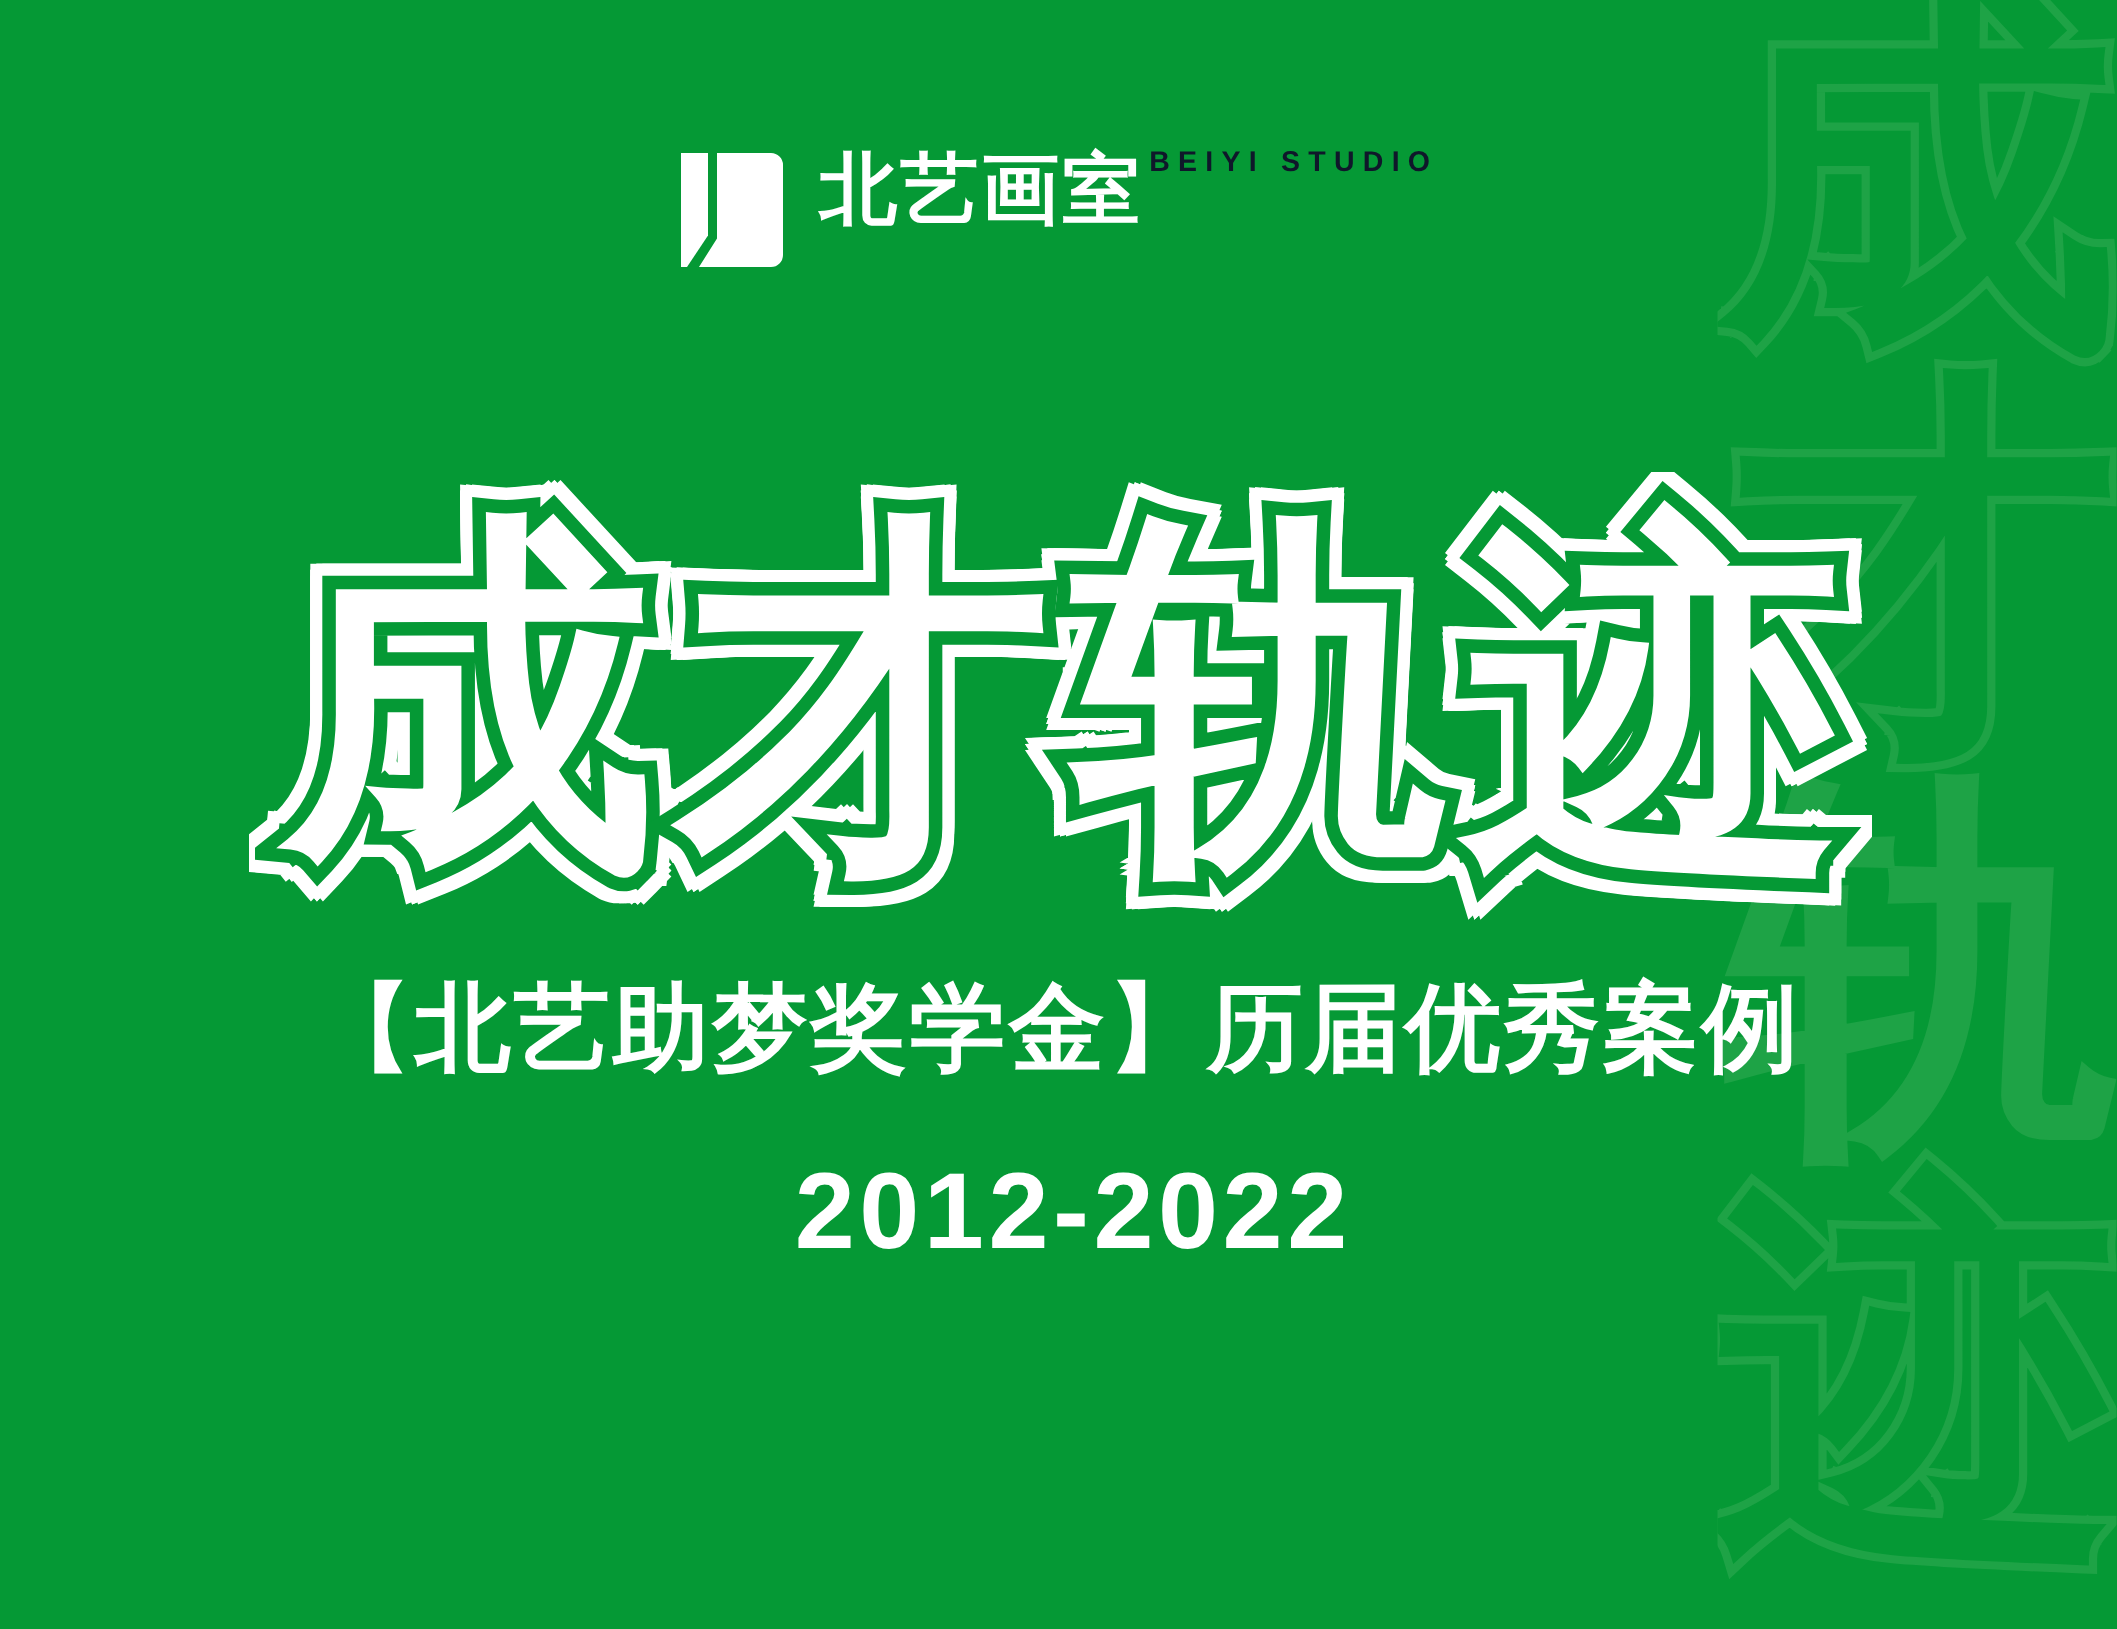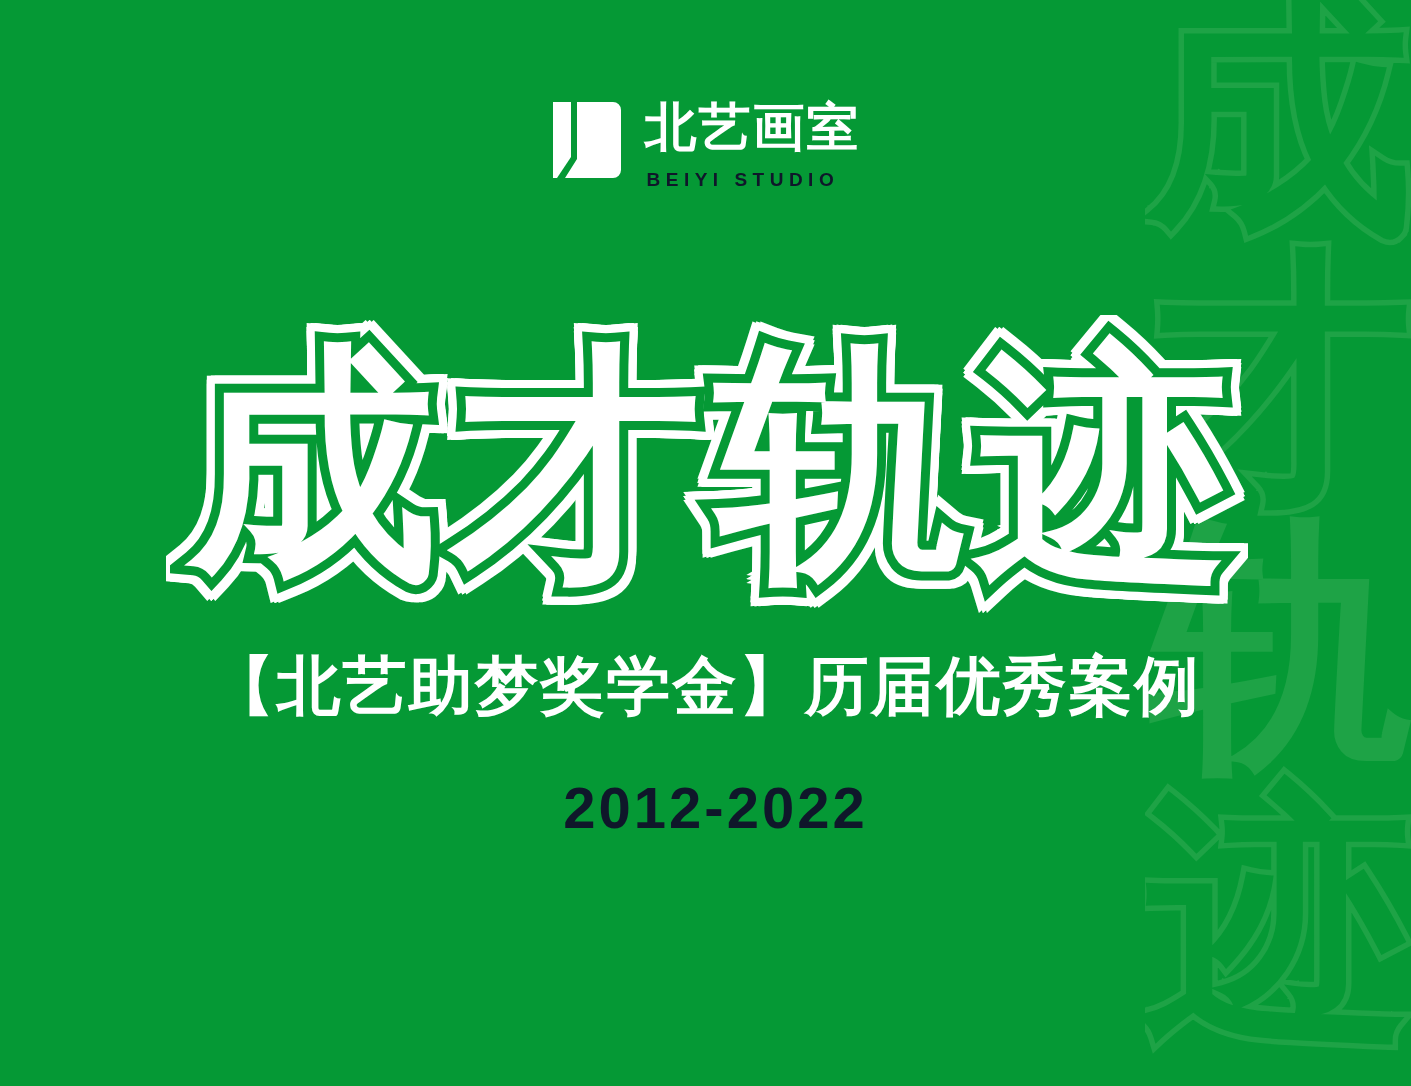--- a/index.html
+++ b/index.html
@@ -70,23 +70,22 @@
     gap: 22px;
   }
   #logo-mark {
     width: 72px;
     height: 80px;
     flex: 0 0 auto;
     margin-top: 2px;
   }
   #logo-text-block {
     display: flex;
-    flex-direction: column;
     align-items: flex-start;
-    gap: 13px;
+    gap: 2px;
   }
   #logo-wordmark-cn {
     font-size: 52px;
     line-height: 58px;
     font-weight: 700;
     color: #ffffff;
     letter-spacing: 2px;
     font-family: "DejaVu Sans", "Liberation Sans", sans-serif;
     white-space: nowrap;
   }
@@ -163,24 +162,24 @@
     white-space: nowrap;
   }
 
   
   #year-range {
     position: absolute;
     left: 0; right: 0;
     top: 760px;
     text-align: center;
     font-family: "Liberation Sans", "DejaVu Sans", sans-serif;
-    font-size: 58px;
+    font-size: 72px;
     line-height: 96px;
     font-weight: 700;
-    color: #0f172a;
+    color: #ffffff;
     letter-spacing: 3px;
     white-space: nowrap;
     margin-left: 20px;
   }
 </style>
 </head>
 <body>
 
 <div id="watermark-column">
   <div class="watermark-char">成</div>

